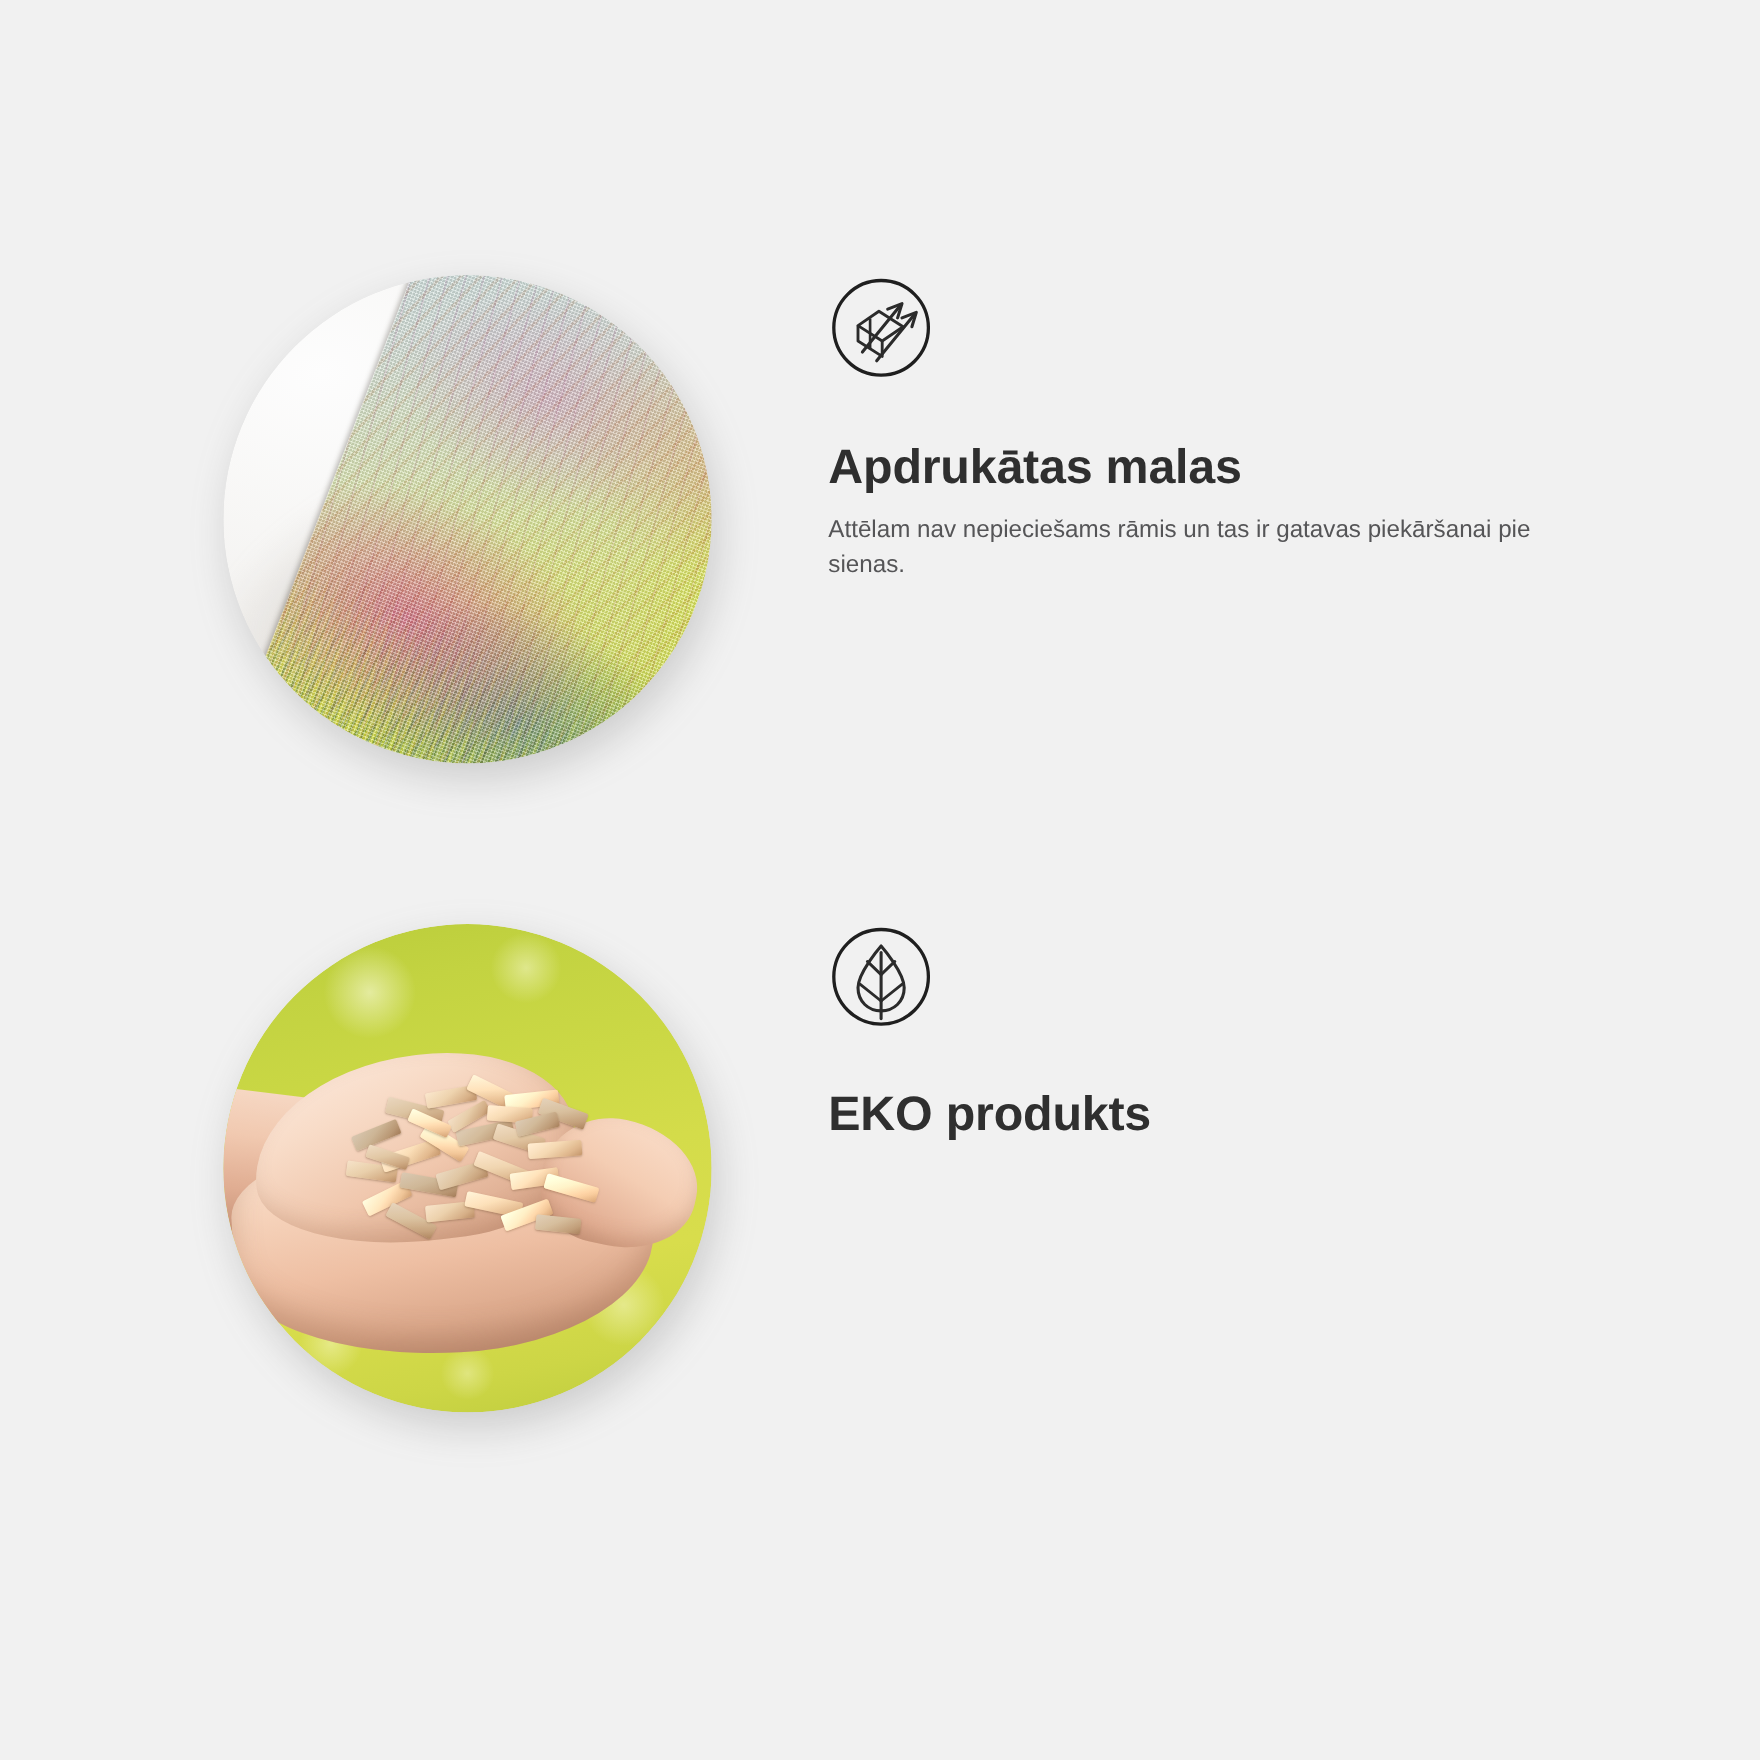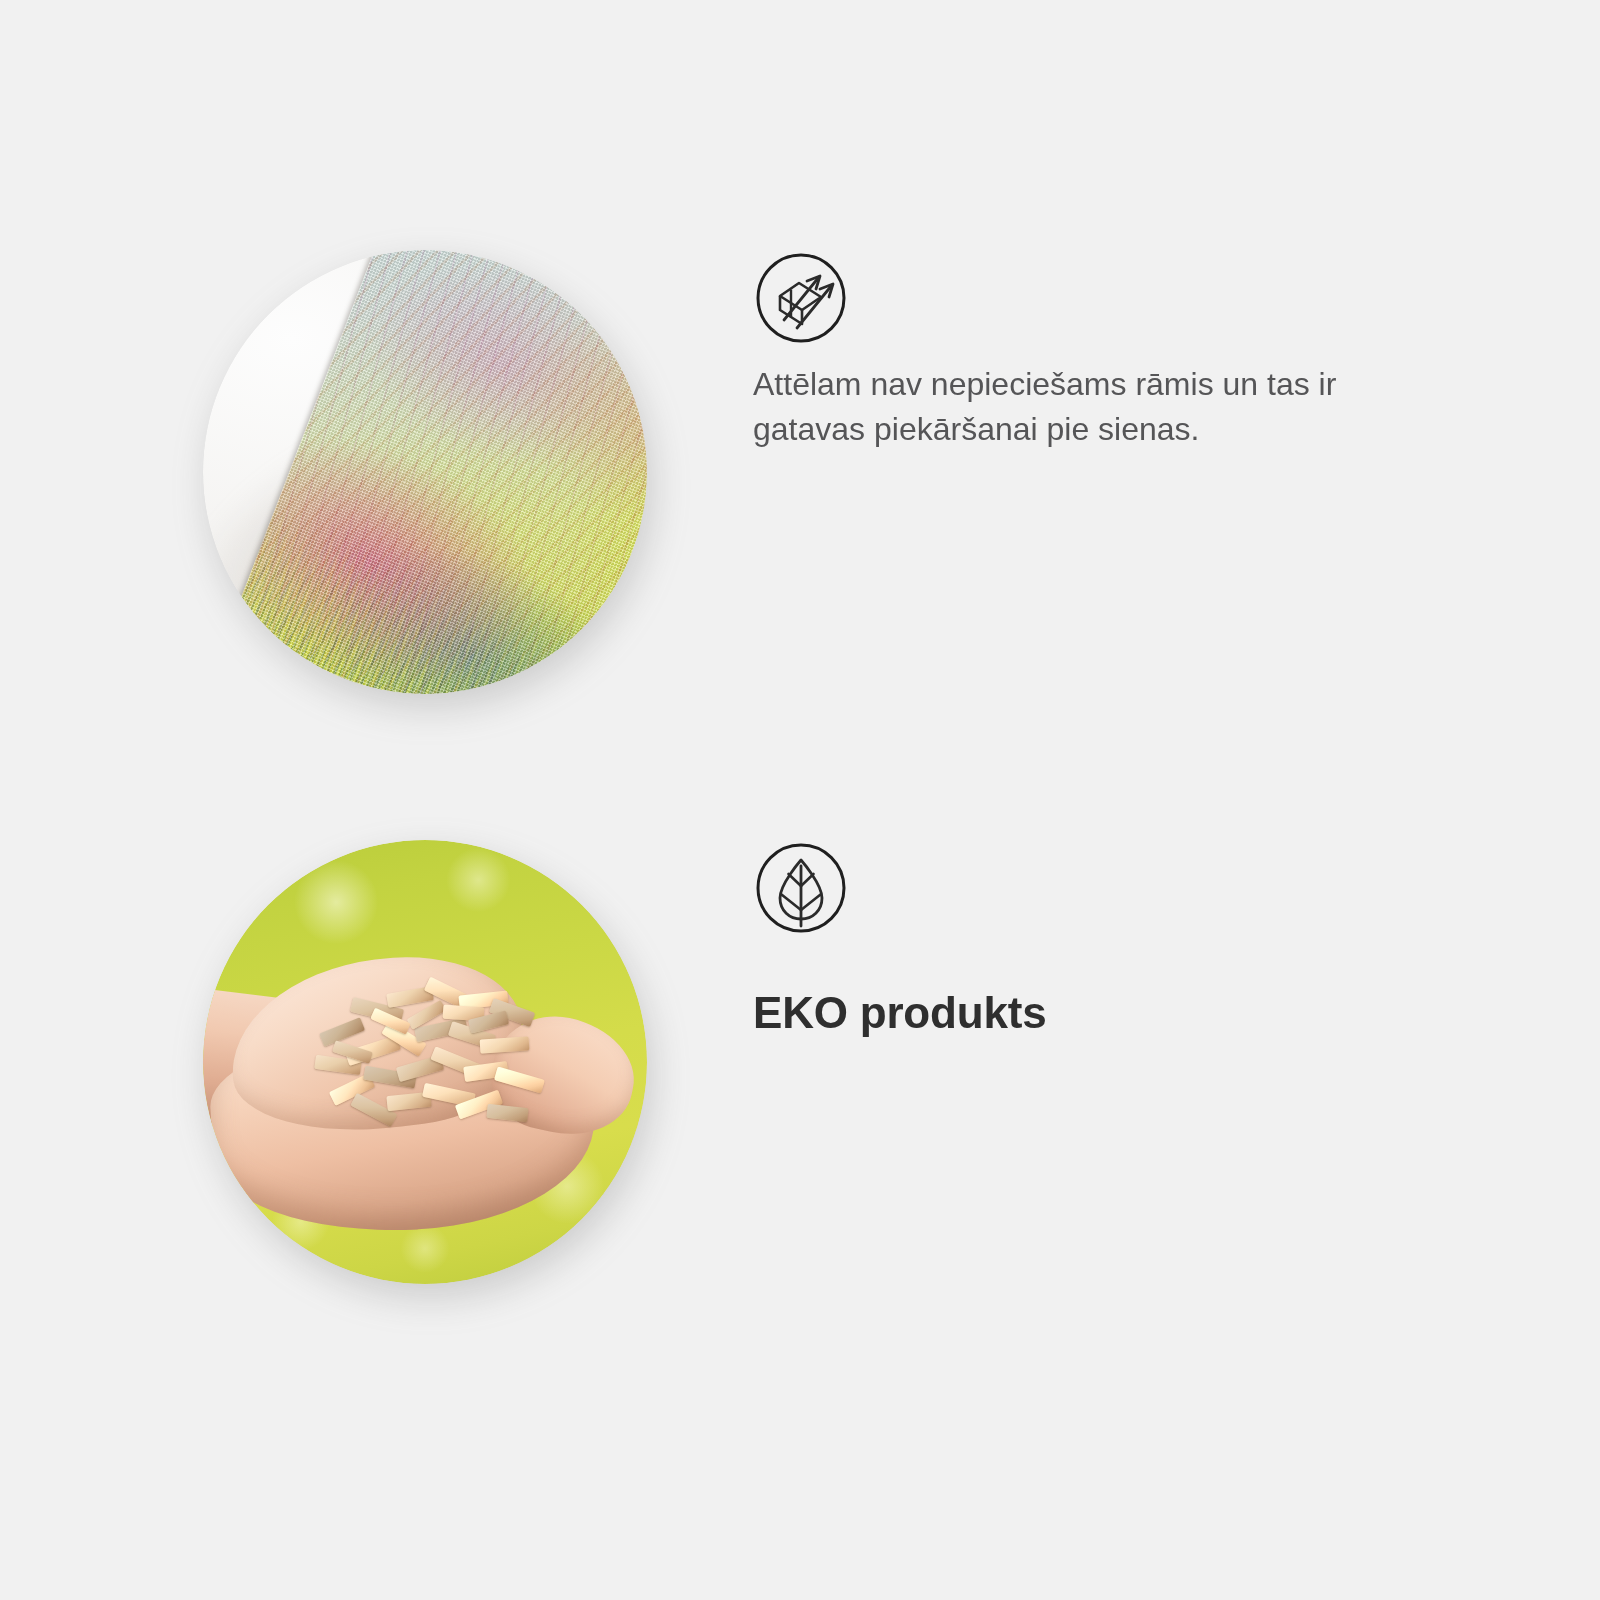--- a/index.html
+++ b/index.html
@@ -288,21 +288,21 @@
     margin-top: 54px;
     font-size: 44px;
     line-height: 1.12;
     font-weight: 700;
     letter-spacing: -0.2px;
     color: #2f2f2f;
   }
 
   .f-body {
     margin-top: 16px;
-    font-size: 32px;
+    font-size: 22px;
     line-height: 1.42;
     font-weight: 400;
     color: #555557;
     max-width: 700px;
   }
 
   
   #feature-1 .f-title { margin-top: 52px; }
 </style>
 </head>
@@ -336,20 +336,21 @@
           <path d="M38 39.5 L38 53.5" stroke="#2b2b2b" stroke-width="2.4"></path>
           <path d="M38 53.5 L38 67.5" stroke="#2b2b2b" stroke-width="2.4"></path>
 
           <path d="M31 70 L66 27" stroke="#2b2b2b" stroke-width="2.8" stroke-linecap="round"></path>
           <path d="M54 31 L67 26 L63 39" stroke="#2b2b2b" stroke-width="2.8" stroke-linecap="round" stroke-linejoin="round" fill="none"></path>
           <path d="M44 78 L79 35" stroke="#2b2b2b" stroke-width="2.8" stroke-linecap="round"></path>
           <path d="M67 39 L80 34 L76 47" stroke="#2b2b2b" stroke-width="2.8" stroke-linecap="round" stroke-linejoin="round" fill="none"></path>
         </svg>
       </span>
 
+      <h2 class="f-title">Apdrukātas malas</h2>
       <p class="f-body">Attēlam nav nepieciešams rāmis un tas ir gatavas piekāršanai pie sienas.</p>
     </div>
   </section>
 
   <section class="feature" id="feature-1">
 
     <figure class="media">
       <div class="media-inner">
         <div class="eco-bg"></div>
         <div class="forearm"></div>

